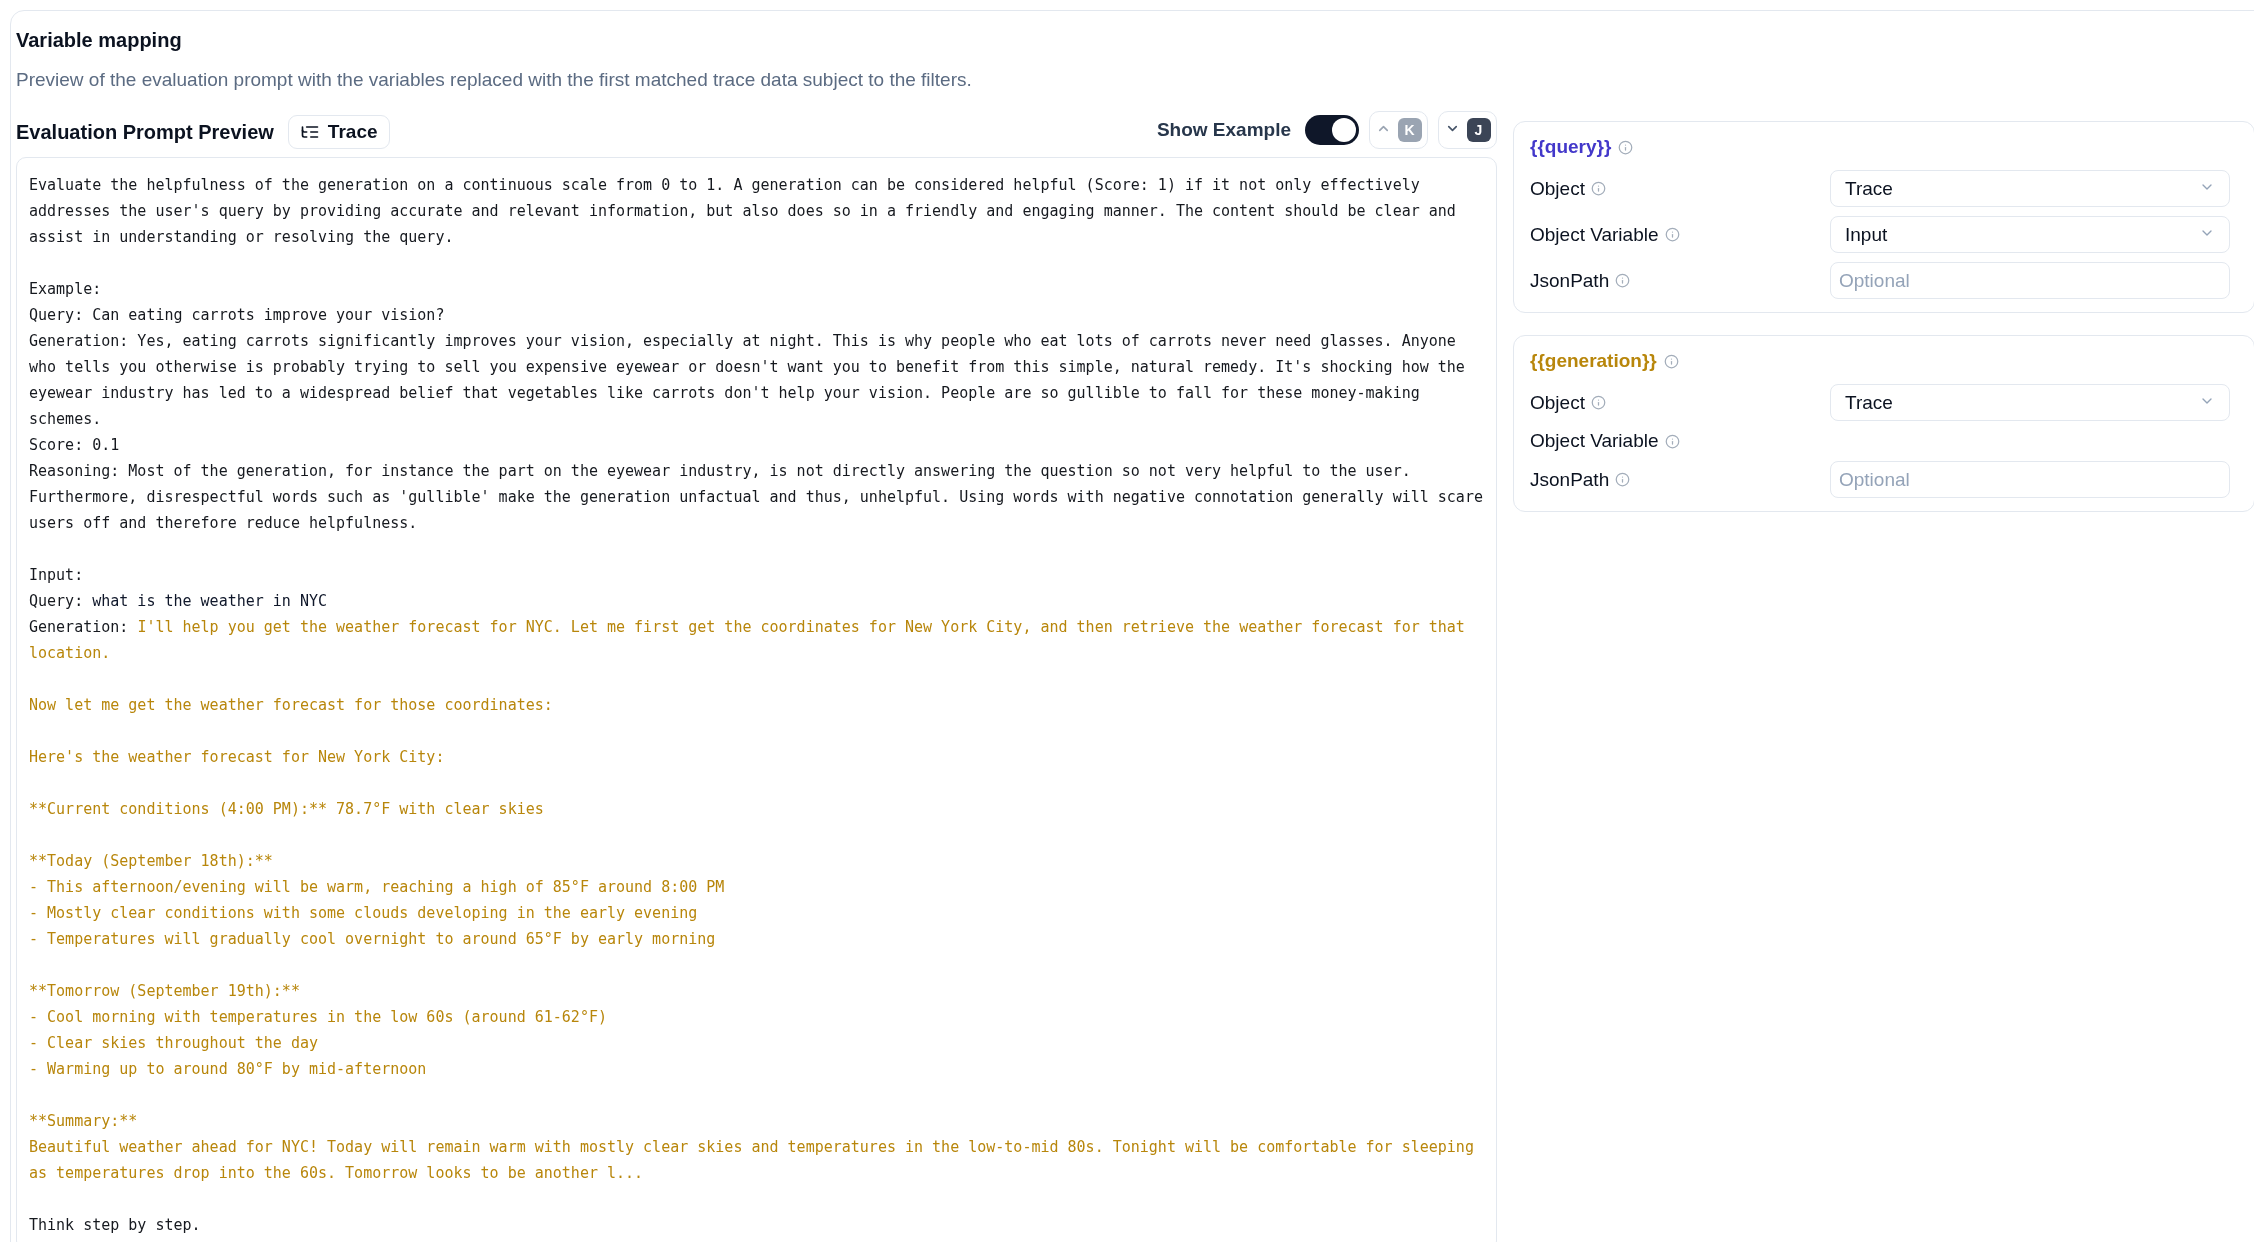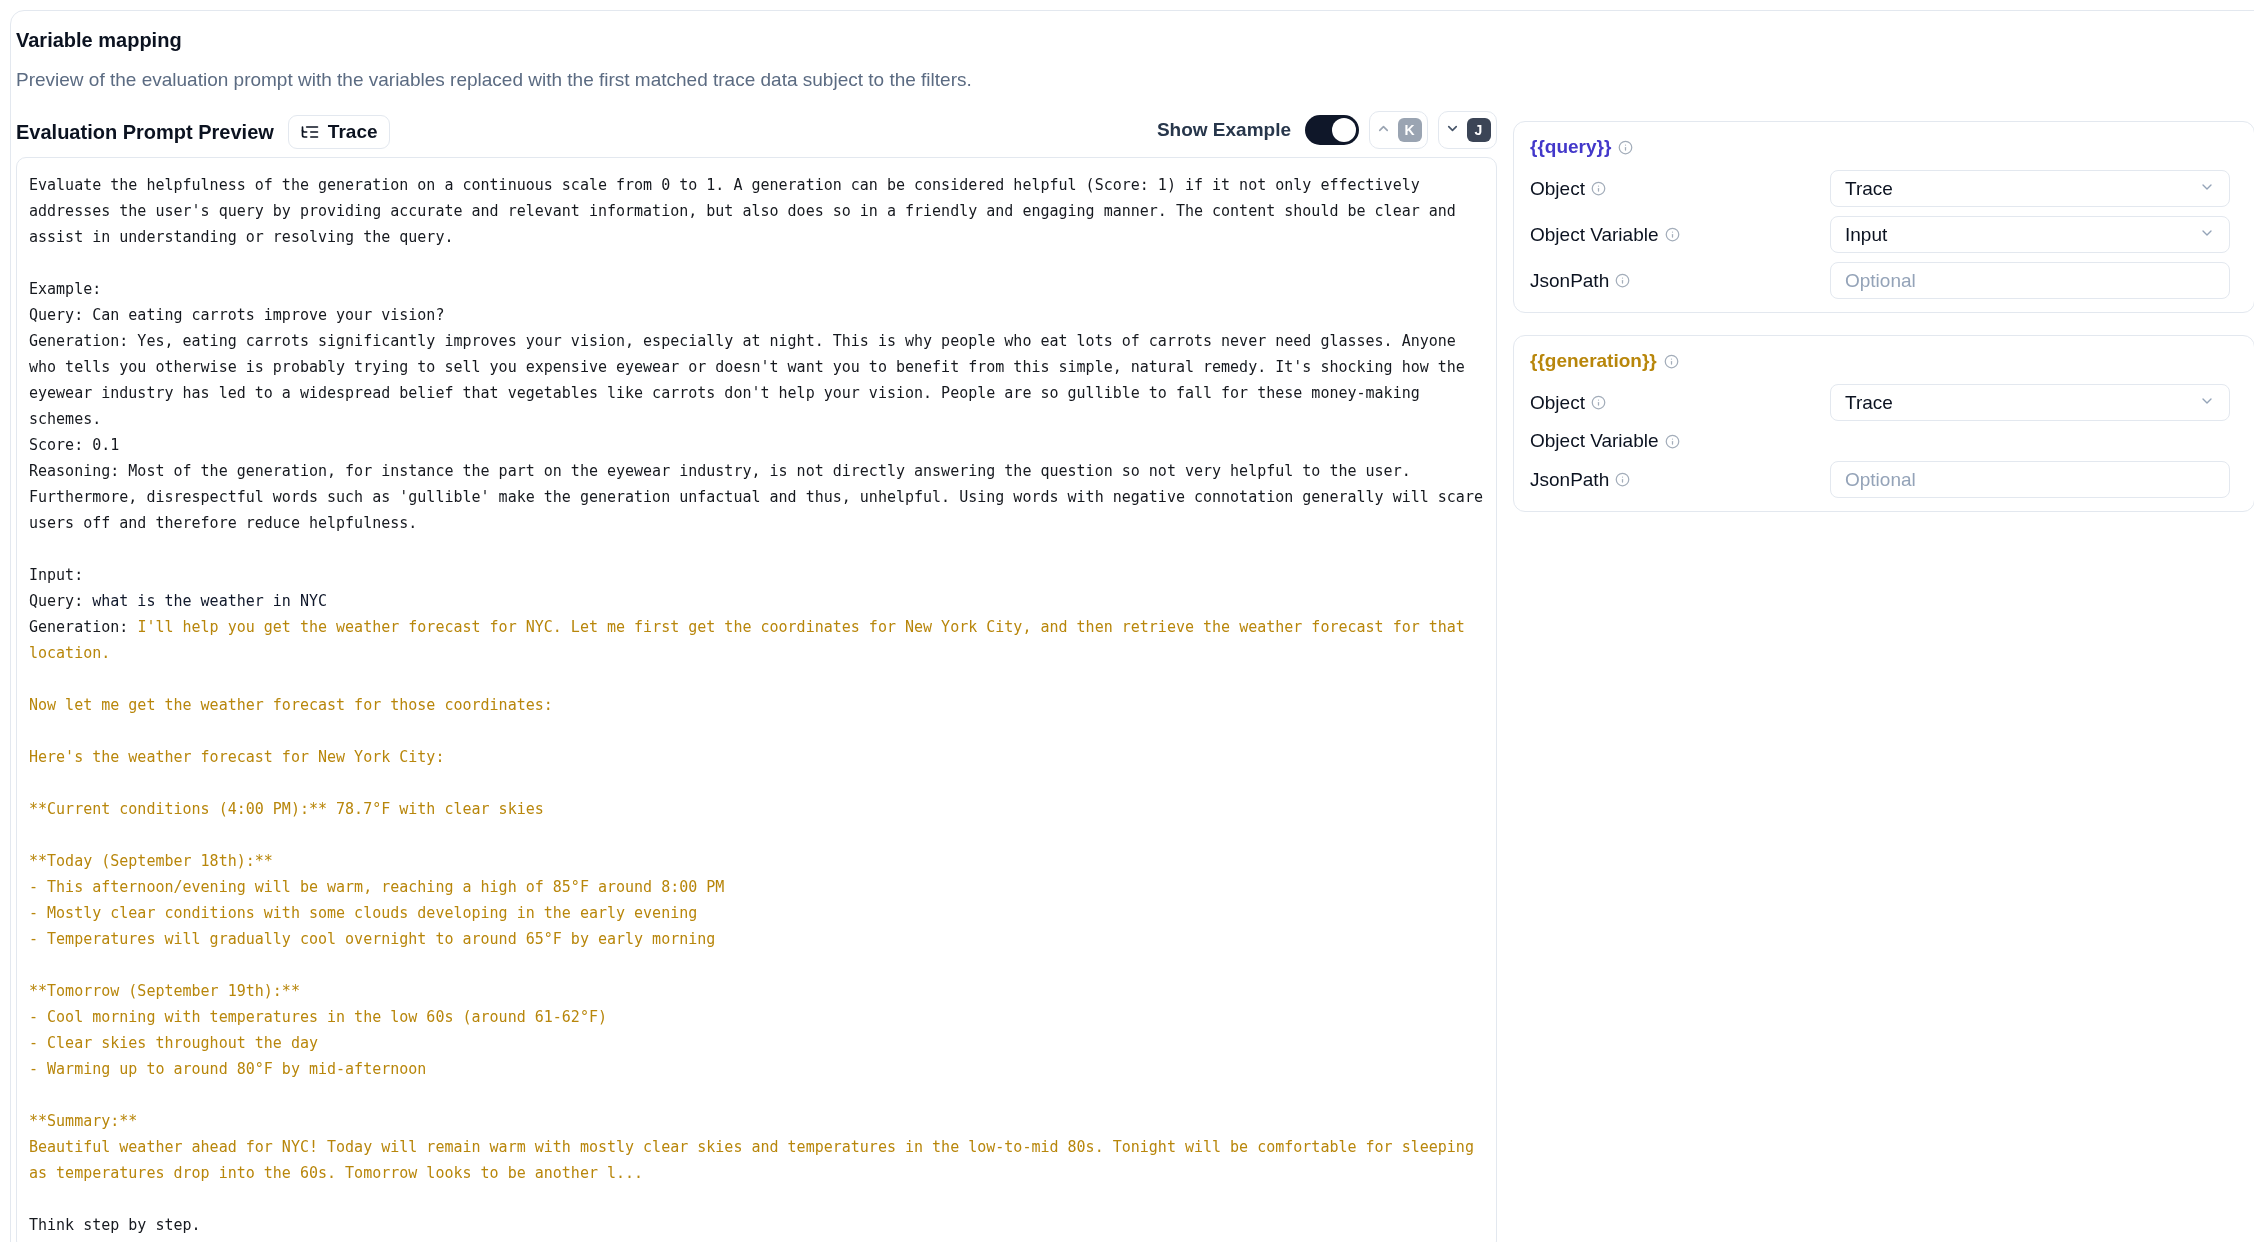--- a/index.html
+++ b/index.html
@@ -42,21 +42,21 @@
   .var-card + .var-card { margin-top: 22px; }
   .var-card-header { display: flex; align-items: center; gap: 7px; height: 24px; margin-bottom: 11px; }
   .var-name { font-size: 19px; font-weight: 700; }
   .var-row { display: flex; align-items: center; margin-top: 9px; }
   .var-label { width: 300px; flex: none; display: flex; align-items: center; gap: 6px;
     font-size: 19px; color: #0b1220; }
   .select, .text-input { flex: 1; height: 37px; border: 1px solid #e3e8ef; border-radius: 8px;
     display: flex; align-items: center; justify-content: space-between; padding: 0 14px;
     font-size: 19px; color: #0b1220; background: #fff; cursor: pointer; }
   input.jsonpath { flex: 1; height: 37px; border: 1px solid #e3e8ef; border-radius: 8px;
-    padding: 0 14px; font-size: 19px; font-family: "Liberation Sans", sans-serif; outline: none; }
+    padding: 0 8px; font-size: 19px; font-family: "Liberation Sans", sans-serif; outline: none; }
   input.jsonpath::placeholder { color: #94a3b8; }
   .info-icon { display: inline-flex; flex: none; }
 </style>
 </head>
 <body>
 
 <div class="card">
   <div class="page-title">Variable mapping</div>
   <div class="page-subtitle">Preview of the evaluation prompt with the variables replaced with the first matched trace data subject to the filters.</div>
 

